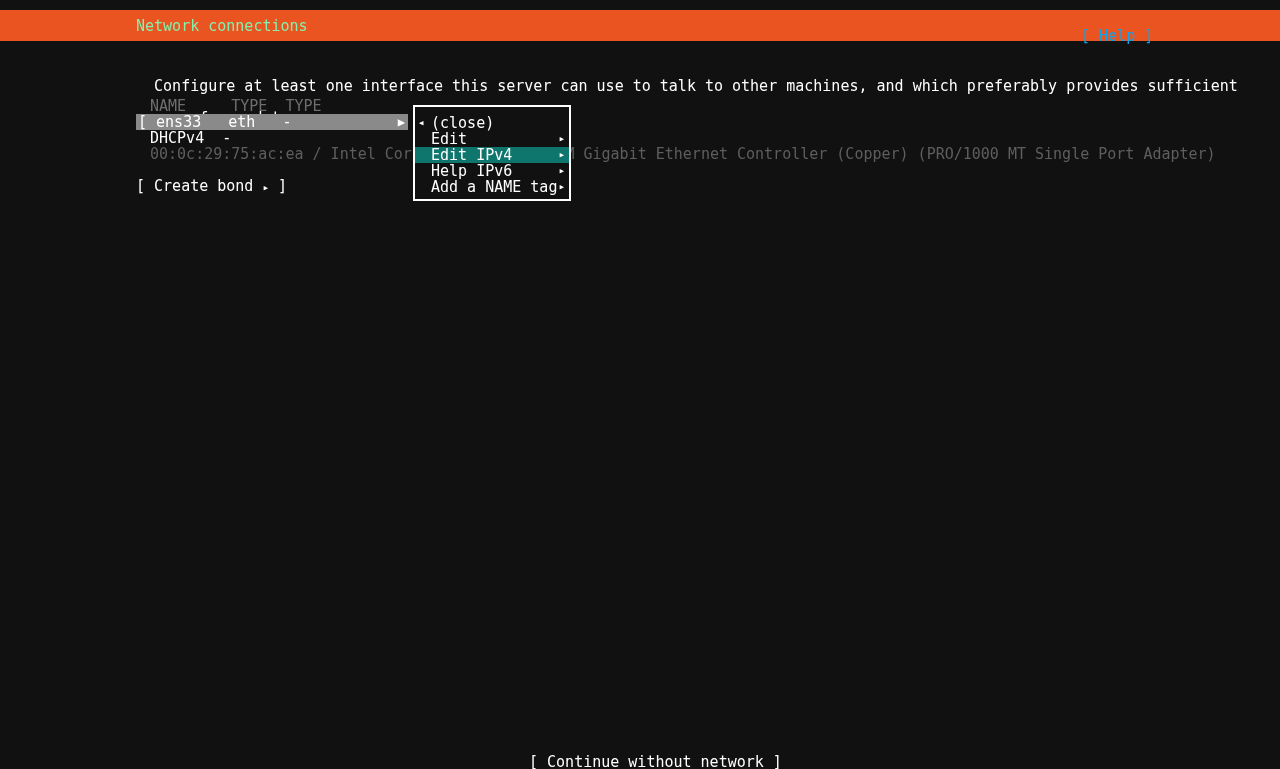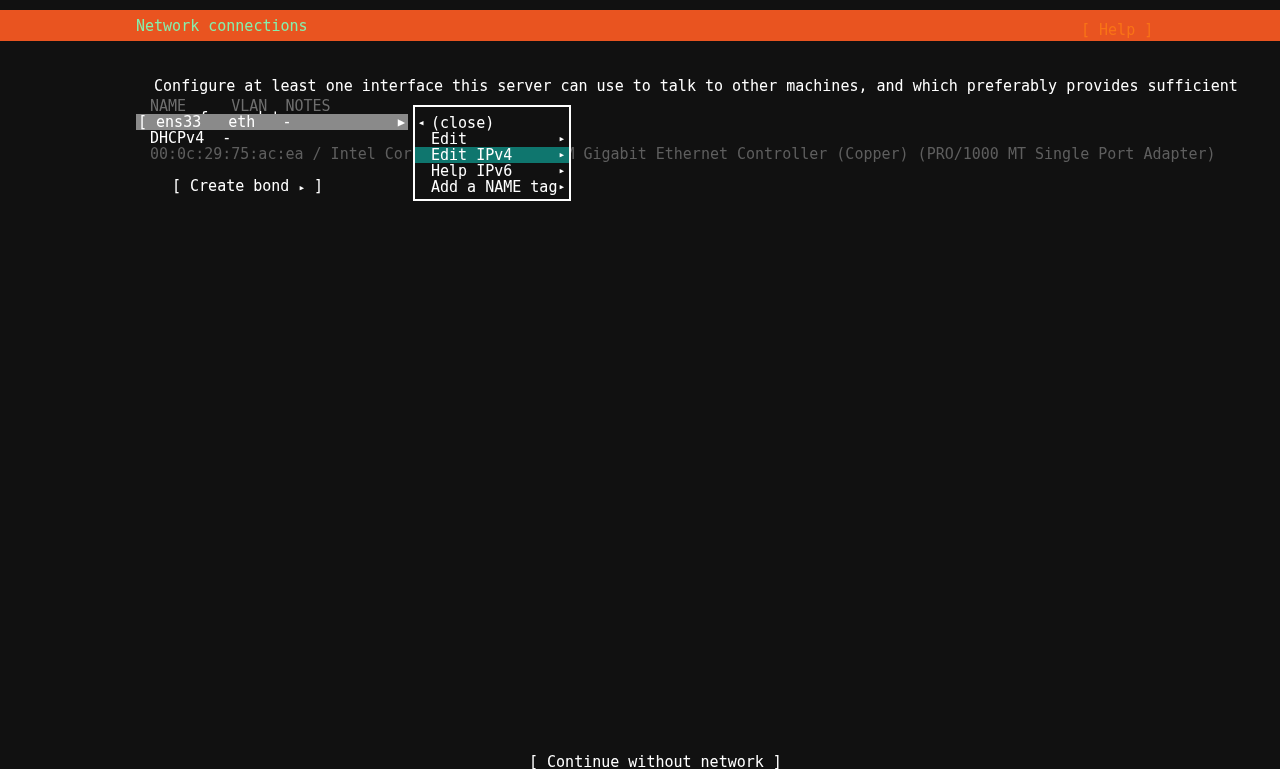--- a/index.html
+++ b/index.html
@@ -32,22 +32,22 @@
   .header-title {
     position: absolute;
     left: 136px;
     top: 18px;
     color: #86efac;
     white-space: pre;
   }
   .header-help {
     position: absolute;
     left: 1081px;
-    top: 22px;
-    color: #f97316;
+    top: 28px;
+    color: #0ea5e9;
     white-space: pre;
     cursor: pointer;
     text-align: right;
   }
 
   
   .intro {
     position: absolute;
     left: 136px;
     top: 62px;
@@ -105,21 +105,20 @@
     position: relative;
     z-index: 1;
   }
   .create-bond {
     position: absolute;
     left: 136px;
     top: 178px;
     white-space: pre;
     color: #ffffff;
     cursor: pointer;
-    margin-left: 36px;
   }
   .tri { font-size: 11px; }
 
   
   .menu {
     position: absolute;
     left: 413px;
     top: 105px;
     width: 158px;
     height: 96px;
@@ -180,21 +179,21 @@
 <div class="header-bar"></div>
 <div class="header-title">Network connections</div>
 <div class="header-help">[ Help ]</div>
 
 <div class="intro">
   <span>Configure at least one interface this server can use to talk to other machines, and which preferably provides sufficient</span>
   <span class="l2">access for updates.</span>
 </div>
 
 <div class="table-wrap">
-  <div class="col-head">NAME     VLAN  NOTES</div>
+  <div class="col-head">NAME     TYPE  TYPE</div>
 
   <div class="iface-row">
     <span class="row-text">[ ens33   eth   -</span>
     <span class="row-caret">▶</span>
   </div>
 
   <div class="sub-row">DHCPv4  -</div>
   <div class="mac-row">00:0c:29:75:ac:ea / Intel Corporation / 82545EM Gigabit Ethernet Controller (Copper) (PRO/1000 MT Single Port Adapter)</div>
 </div>
 

